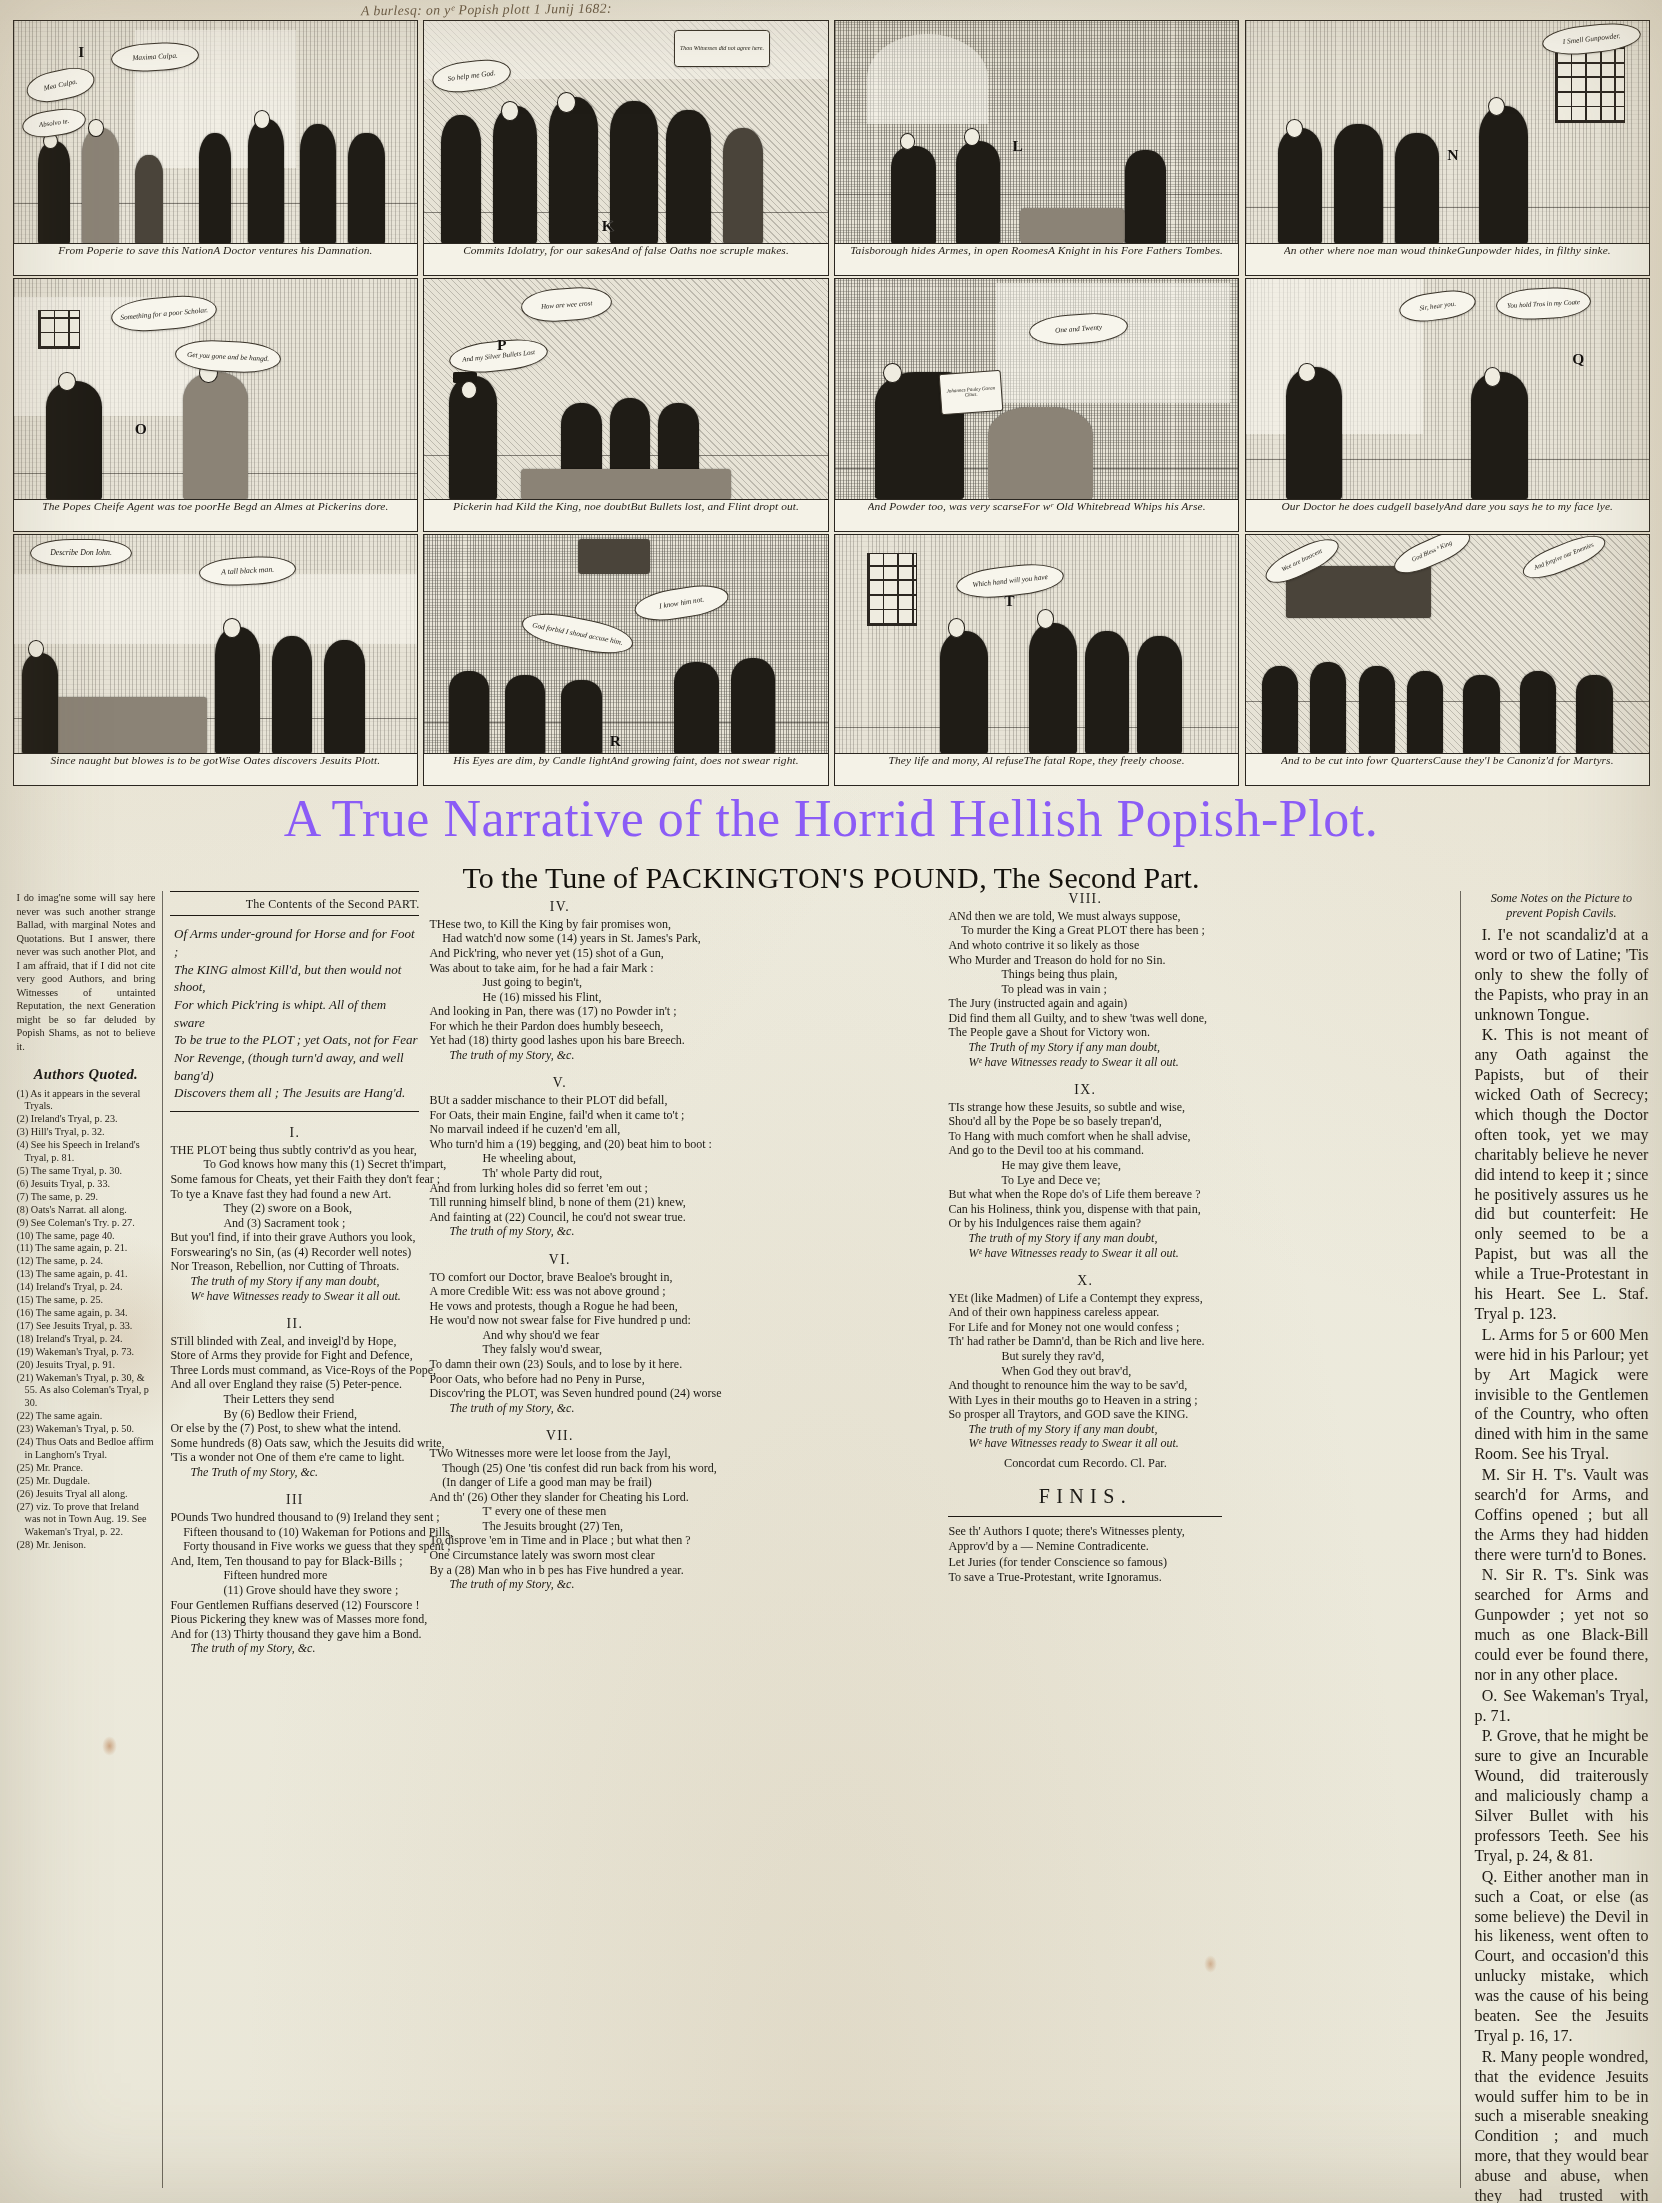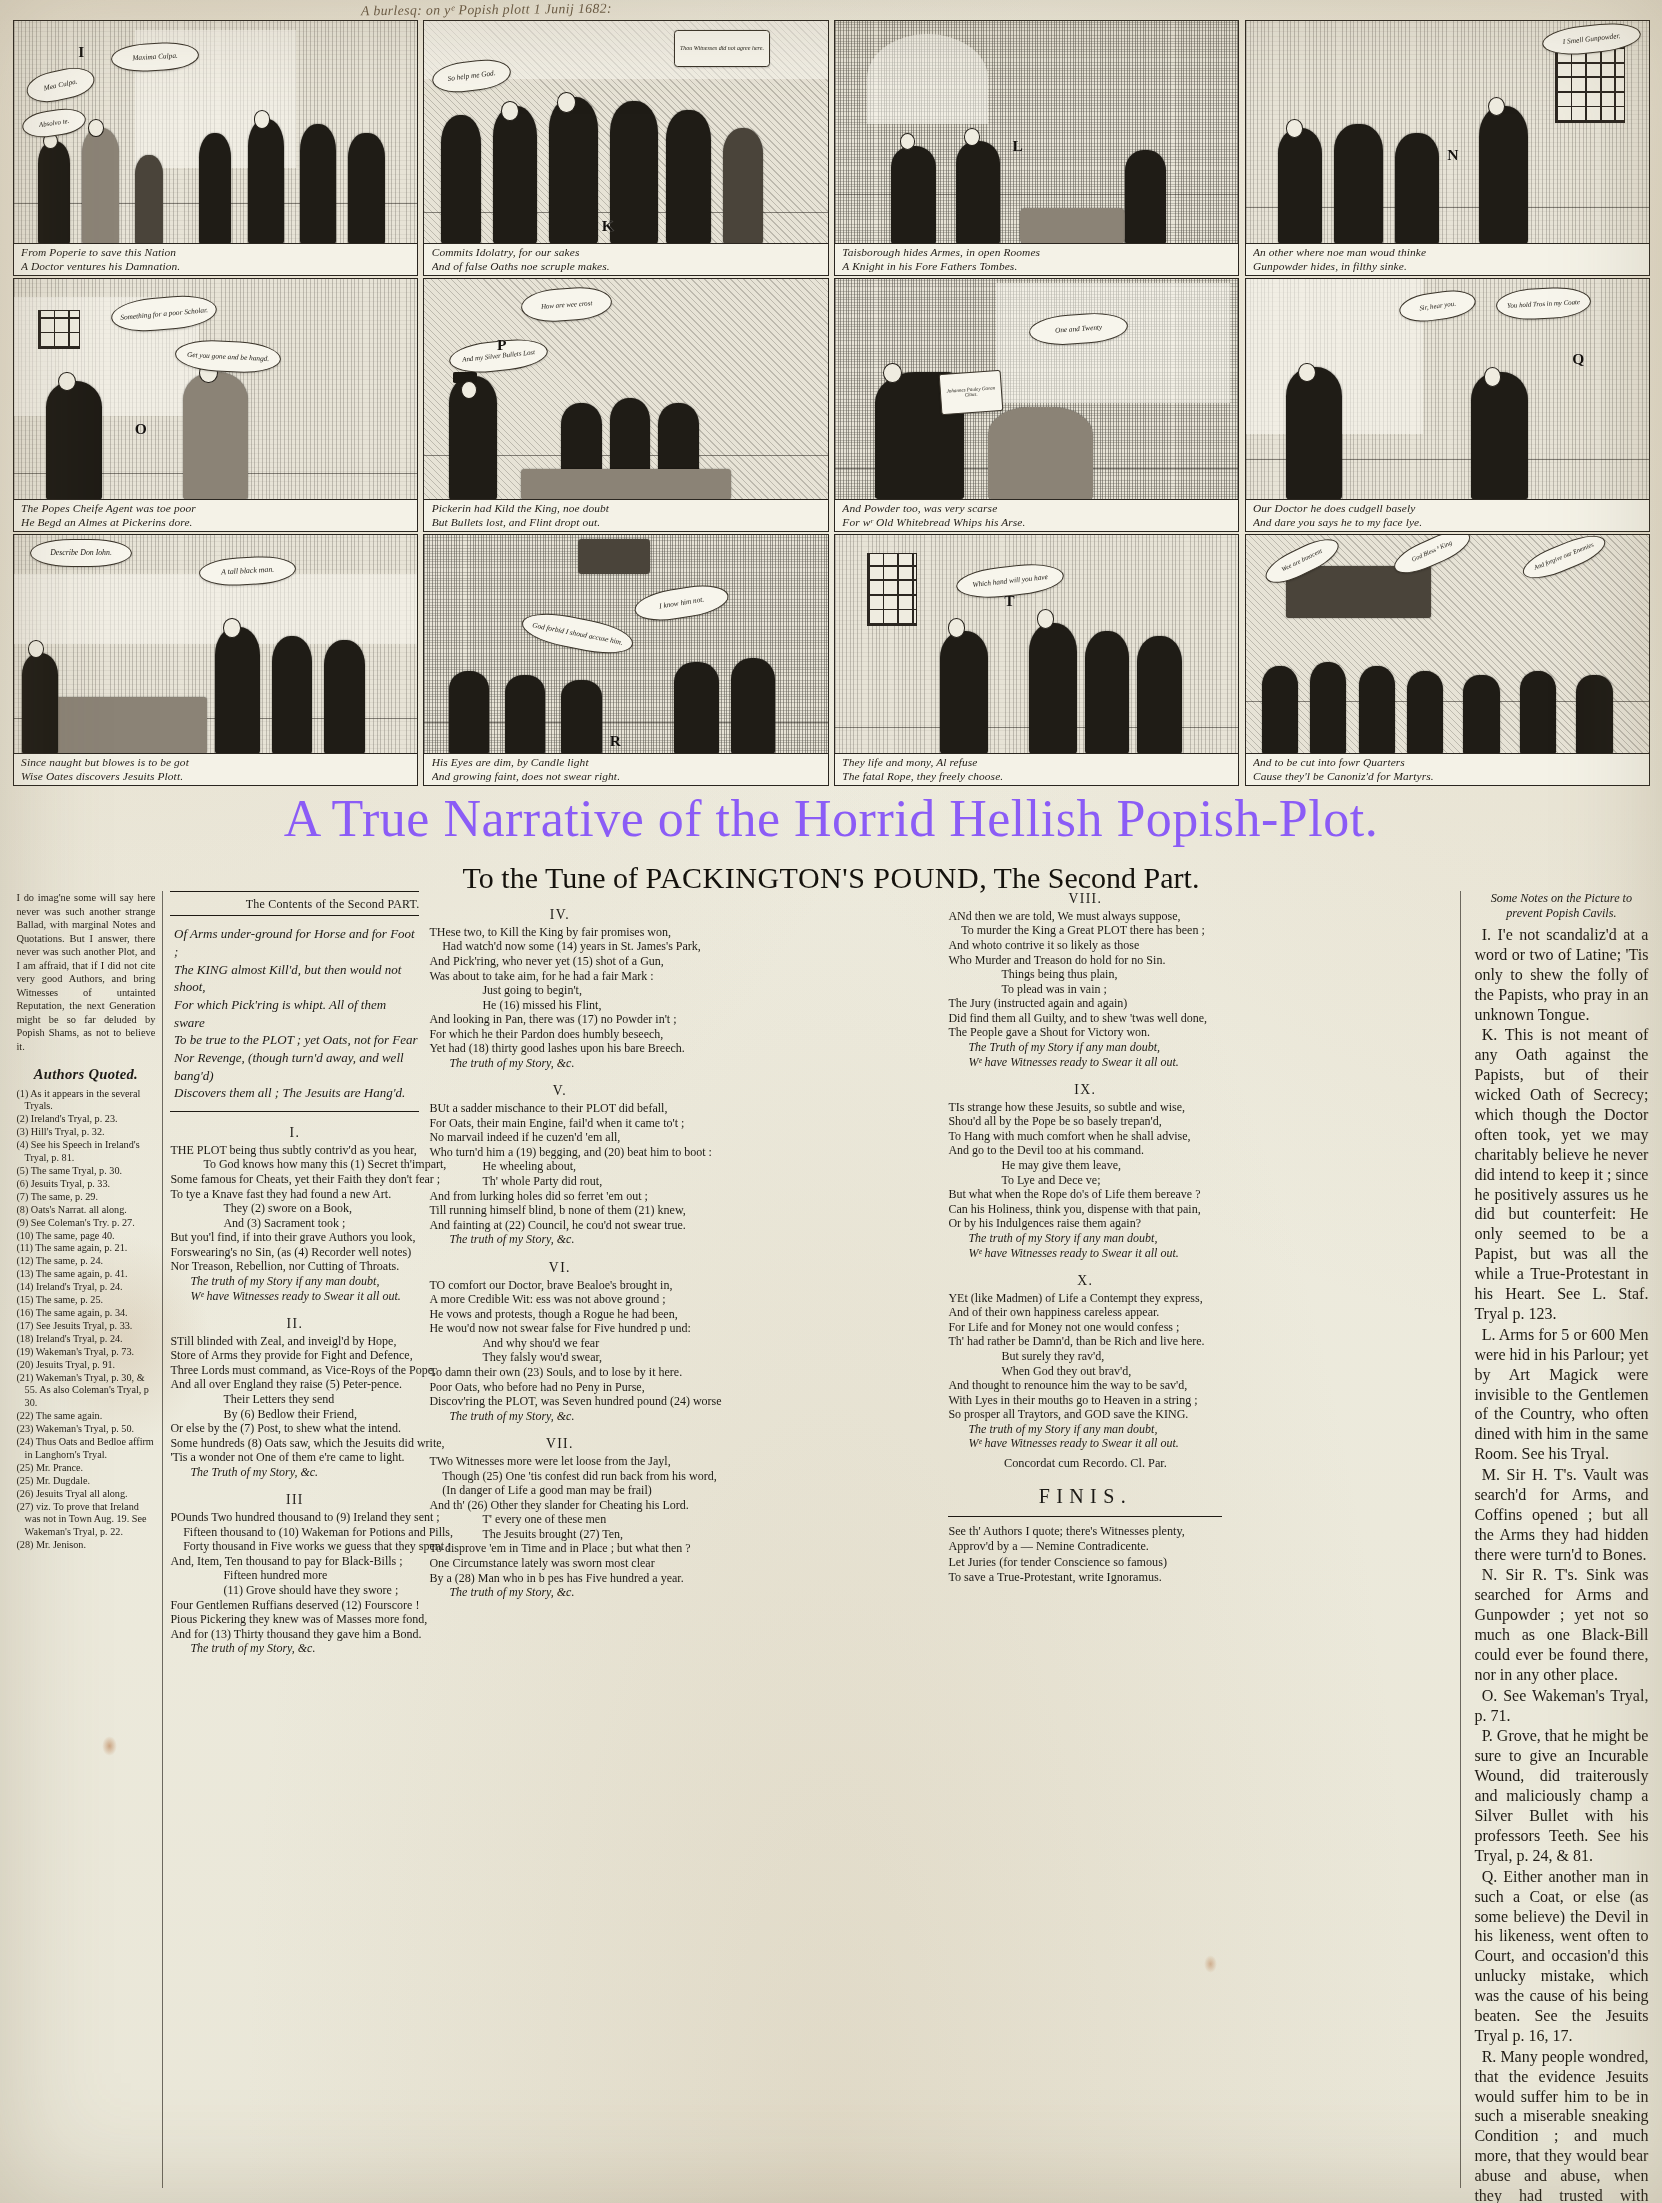--- a/index.html
+++ b/index.html
@@ -108,21 +108,21 @@
   .plateletter{
     position:absolute;
     font-family:"Liberation Serif",serif;
     font-size:15.5px;font-weight:700;color:#14110d;
     text-shadow:0 0 0.9px rgba(255,255,255,.9);
   }
   .caption{
     position:absolute;left:0;right:0;bottom:0;height:31px;
     background:#f4f2e7;
     border-top:1.4px solid #2a2620;
-    display:flex;flex-direction:column;justify-content:center;
+    display:flex;flex-direction:row;justify-content:center;
     padding:0 7.3px;
     font-style:italic;
     font-size:11.4px;
     line-height:1.18;
     color:#201c16;
     letter-spacing:0.1px;
   }
   .caption span{display:block;white-space:nowrap;overflow:hidden;text-overflow:clip;}
 
   
@@ -624,21 +624,21 @@
         <div class="ind3">(11) Grove should have they swore ;</div>
         <div>Four Gentlemen Ruffians deserved (12) Fourscore !</div>
         <div>Pious Pickering they knew was of Masses more fond,</div>
         <div>And for (13) Thirty thousand they gave him a Bond.</div>
         <div class="burden">The truth of my Story, &amp;c.</div>
       </div>
     </div>
   </div>
 
   <div class="col c3" style="left:413px;width:261px;">
-    <div class="stanza" style="margin-top:16px;">
+    <div class="stanza" style="margin-top:8px;">
       <div class="stnum">IV.</div>
       <div class="verse">
         <div>THese two, to Kill the King by fair promises won,</div>
         <div class="ind1">Had watch'd now some (14) years in St. James's Park,</div>
         <div>And Pick'ring, who never yet (15) shot of a Gun,</div>
         <div>Was about to take aim, for he had a fair Mark :</div>
         <div class="ind3">Just going to begin't,</div>
         <div class="ind3">He (16) missed his Flint,</div>
         <div>And looking in Pan, there was (17) no Powder in't ;</div>
         <div>For which he their Pardon does humbly beseech,</div>

